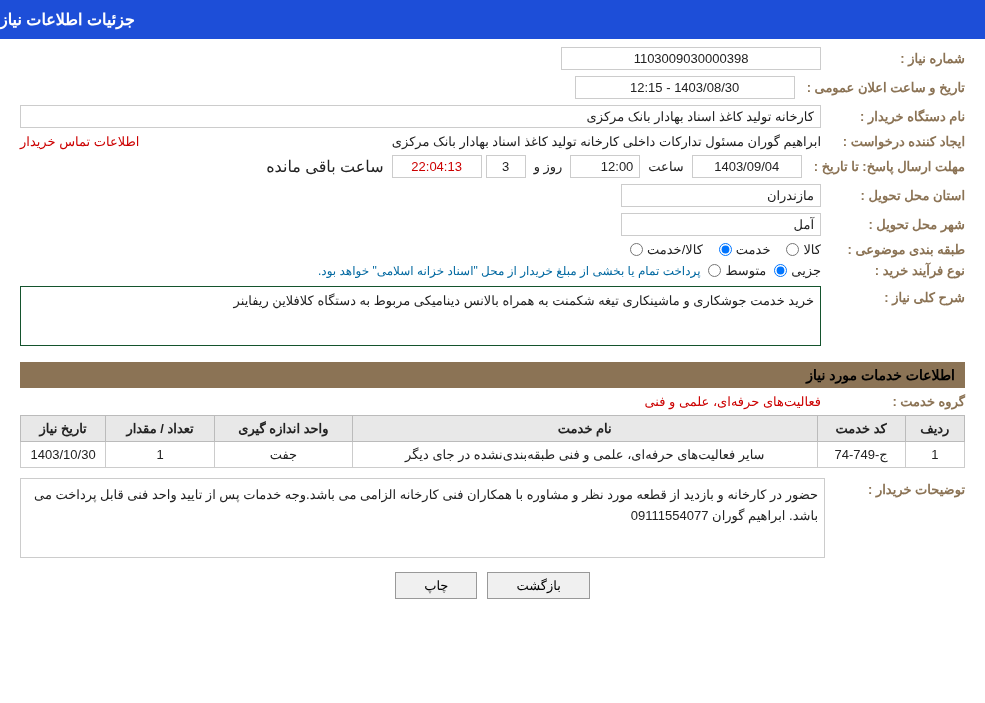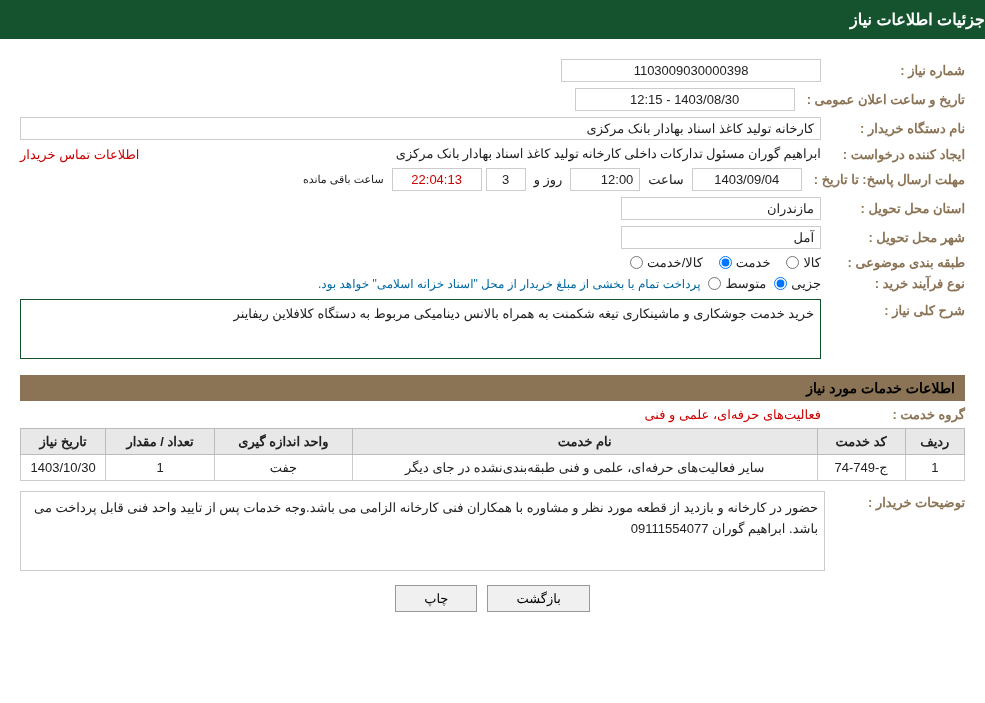--- a/index.html
+++ b/index.html
@@ -11,27 +11,27 @@
       color: #222;
     }
     .page-wrapper {
       width: 985px;
       min-height: 703px;
       background: #fff;
       margin: 0 auto;
       padding-bottom: 20px;
     }
     .header-bar {
-      background: #14532d;
+      background: #1d4ed8;
       color: #fff;
-      text-align: right;
+      text-align: left;
       padding: 10px 0;
       font-size: 16px;
       font-weight: bold;
-      margin-bottom: 20px;
+      margin-bottom: 8px;
     }
     .main-content {
       padding: 0 20px;
     }
     .form-row {
       display: flex;
       align-items: center;
       margin-bottom: 6px;
       gap: 4px;
     }
@@ -169,34 +169,34 @@
       <div class="value-box" style="min-width:220px; text-align:center;">1403/08/30 - 12:15</div>
     </div>
 
     <div class="form-row">
       <span class="label-col">نام دستگاه خریدار :</span>
       <div class="value-box value-box-wide">کارخانه تولید کاغذ اسناد بهادار بانک مرکزی</div>
     </div>
 
     <div class="form-row">
       <span class="label-col">ایجاد کننده درخواست :</span>
-      <span style="flex:1; text-align:right;font-family:Liberation Serif, serif;">ابراهیم گوران مسئول تدارکات داخلی کارخانه تولید کاغذ اسناد بهادار بانک مرکزی</span>
+      <span style="flex:1; text-align:right;">ابراهیم گوران مسئول تدارکات داخلی کارخانه تولید کاغذ اسناد بهادار بانک مرکزی</span>
       &nbsp;
       <a href="#" class="link-style">اطلاعات تماس خریدار</a>
     </div>
 
     <div class="form-row">
       <span class="label-col">مهلت ارسال پاسخ: تا تاریخ :</span>
       <div class="value-box" style="min-width:110px; text-align:center;">1403/09/04</div>
       <span style="margin:0 4px;">ساعت</span>
       <div class="value-box" style="min-width:70px; ">12:00</div>
       <span style="margin:0 4px;">روز و</span>
       <div class="value-box" style="min-width:40px; text-align:center;">3</div>
       <div class="value-box" style="min-width:90px; text-align:center; color:#cc0000;">22:04:13</div>
-      <span style="margin:0 4px; font-size:11px;">ساعت باقی مانده</span>
+      <span style="margin:0 4px; font-size:16px;">ساعت باقی مانده</span>
     </div>
 
     <div class="form-row">
       <span class="label-col">استان محل تحویل :</span>
       <div class="value-box" style="min-width:200px;margin-left:48px;">مازندران</div>
     </div>
 
     <div class="form-row">
       <span class="label-col">شهر محل تحویل :</span>
       <div class="value-box" style="min-width:200px;">آمل</div>

